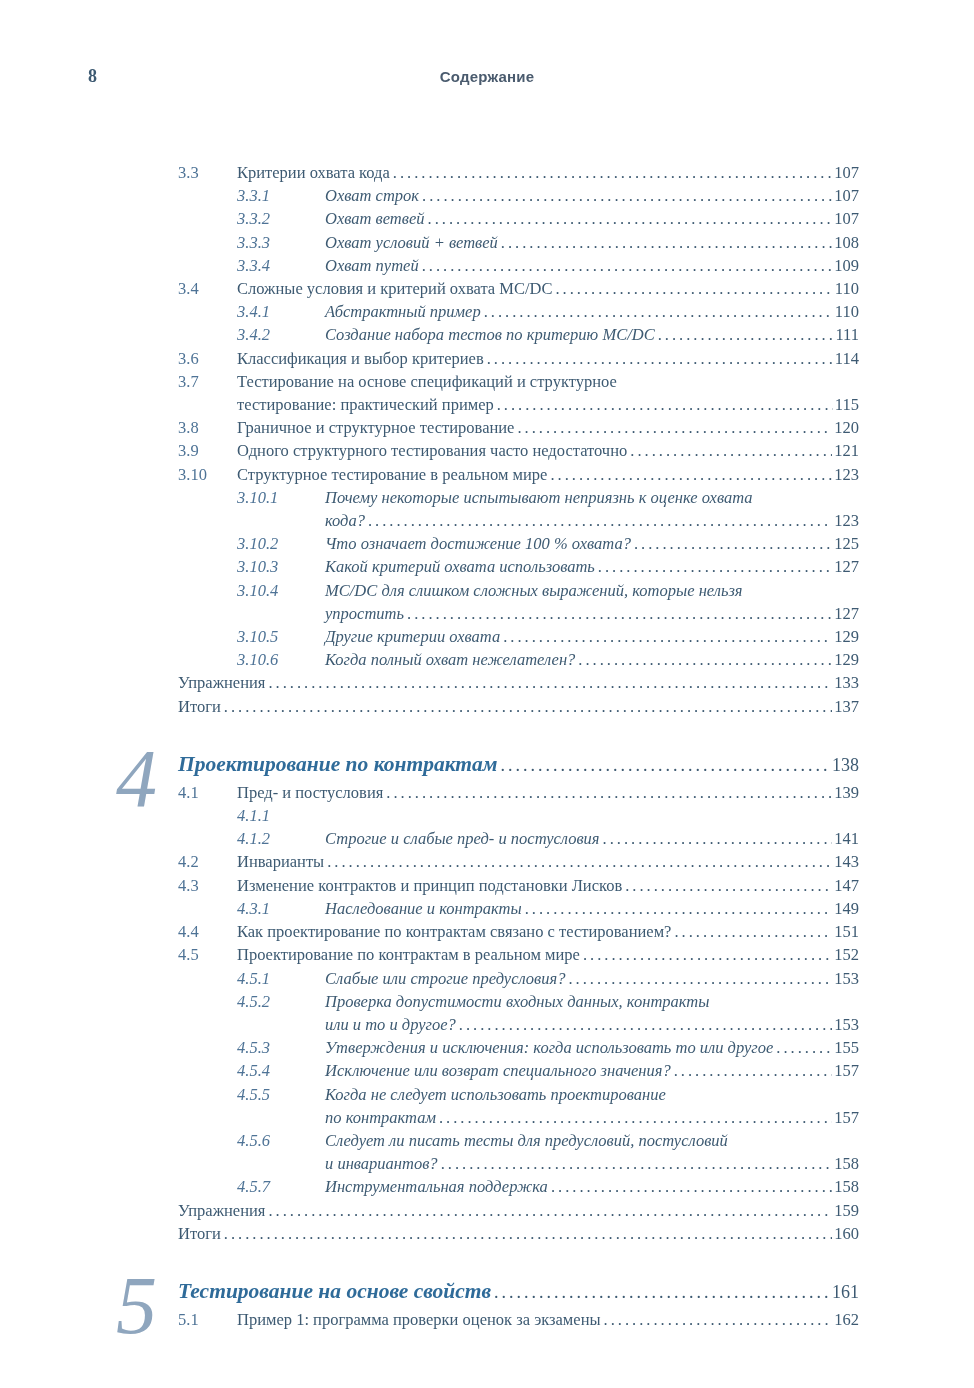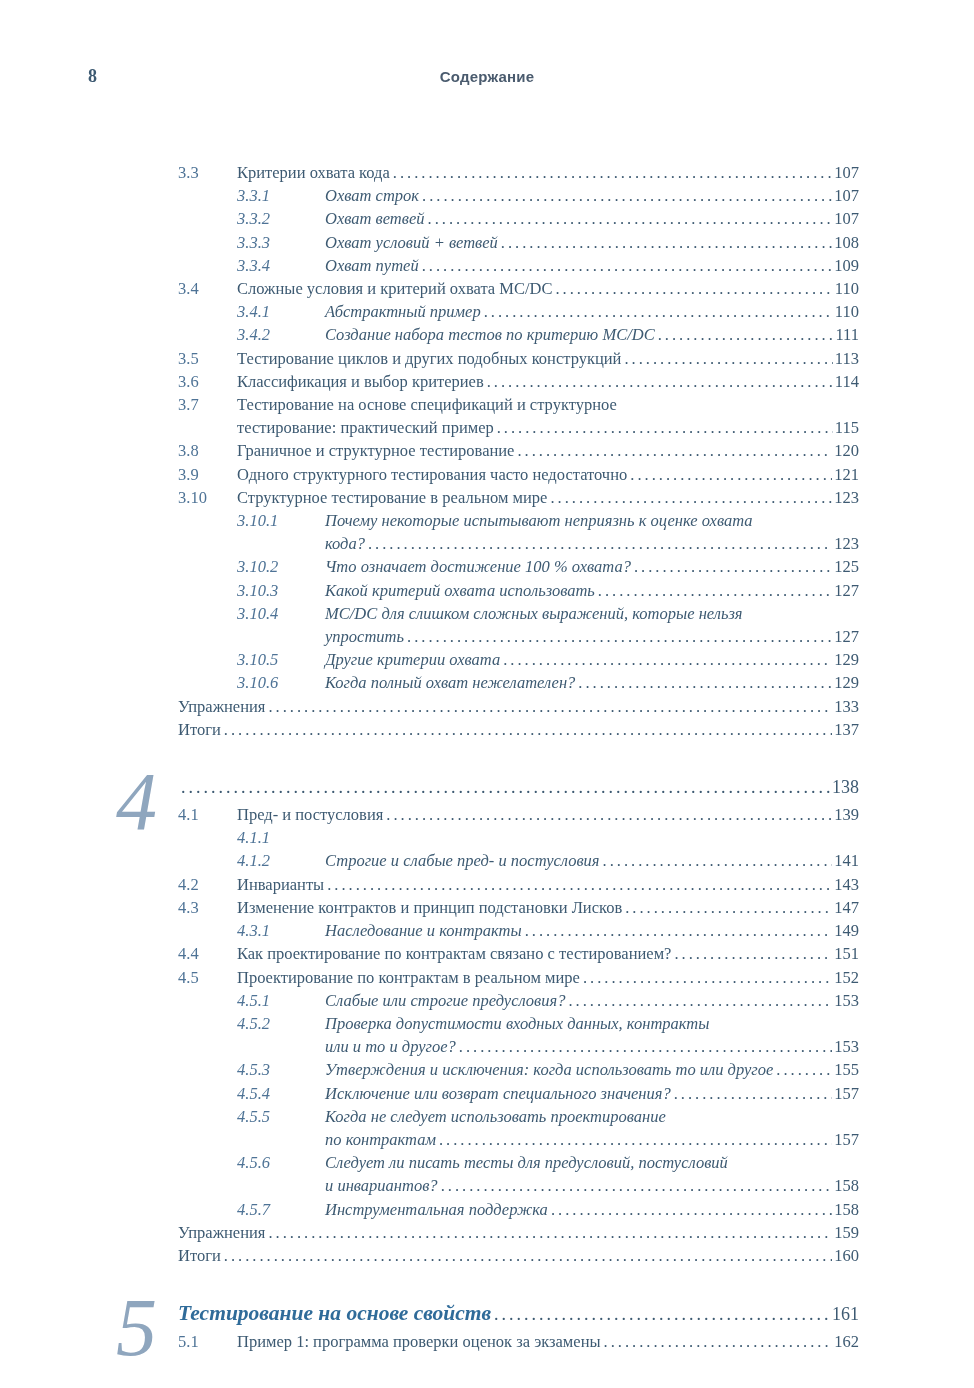--- a/index.html
+++ b/index.html
@@ -178,30 +178,20 @@
         <span class="num">3.4.2</span>
         <span class="body">
           <span class="lastline">
             <span class="title">Создание набора тестов по критерию MC/DC</span>
             <span class="dots"></span>
             <span class="page-num">111</span>
           </span>
         </span>
       </div>
       <div class="entry section">
-        <span class="num">3.5</span>
-        <span class="body">
-          <span class="lastline">
-            <span class="title">Тестирование циклов и других подобных конструкций</span>
-            <span class="dots"></span>
-            <span class="page-num">113</span>
-          </span>
-        </span>
-      </div>
-      <div class="entry section">
         <span class="num">3.6</span>
         <span class="body">
           <span class="lastline">
             <span class="title">Классификация и выбор критериев</span>
             <span class="dots"></span>
             <span class="page-num">114</span>
           </span>
         </span>
       </div>
       <div class="entry section">
@@ -322,20 +312,21 @@
             <span class="title">Итоги</span>
             <span class="dots"></span>
             <span class="page-num">137</span>
           </span>
         </span>
       </div>
       <div class="entry chapter">
         <span class="numeral">4</span>
         <span class="body">
           <span class="lastline">
+            <span class="title">Проектирование по контрактам</span>
             <span class="dots"></span>
             <span class="page-num">138</span>
           </span>
         </span>
       </div>
       <div class="entry section">
         <span class="num">4.1</span>
         <span class="body">
           <span class="lastline">
             <span class="title">Пред- и постусловия</span>

